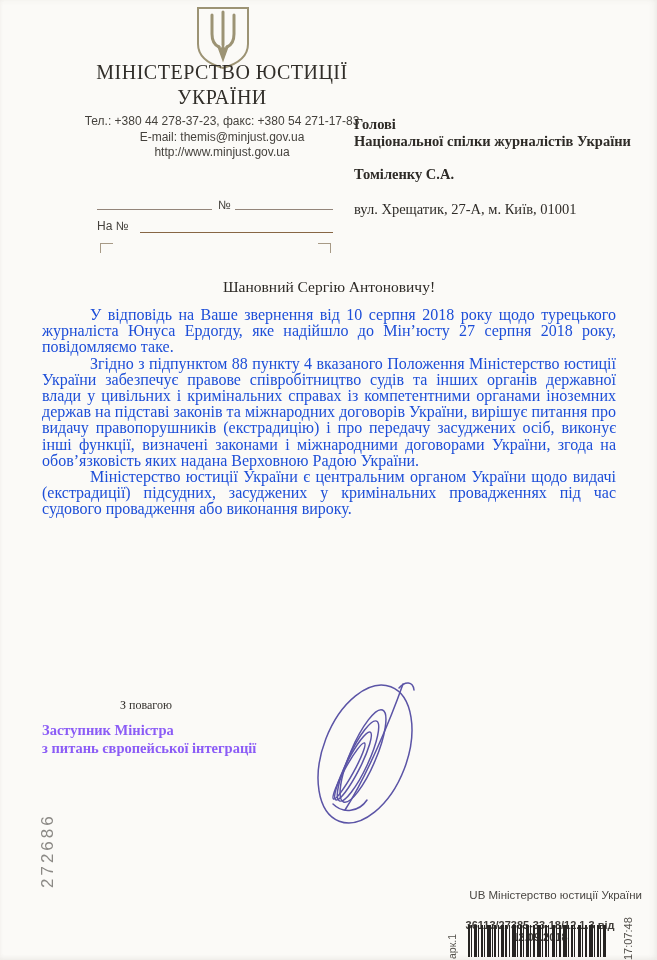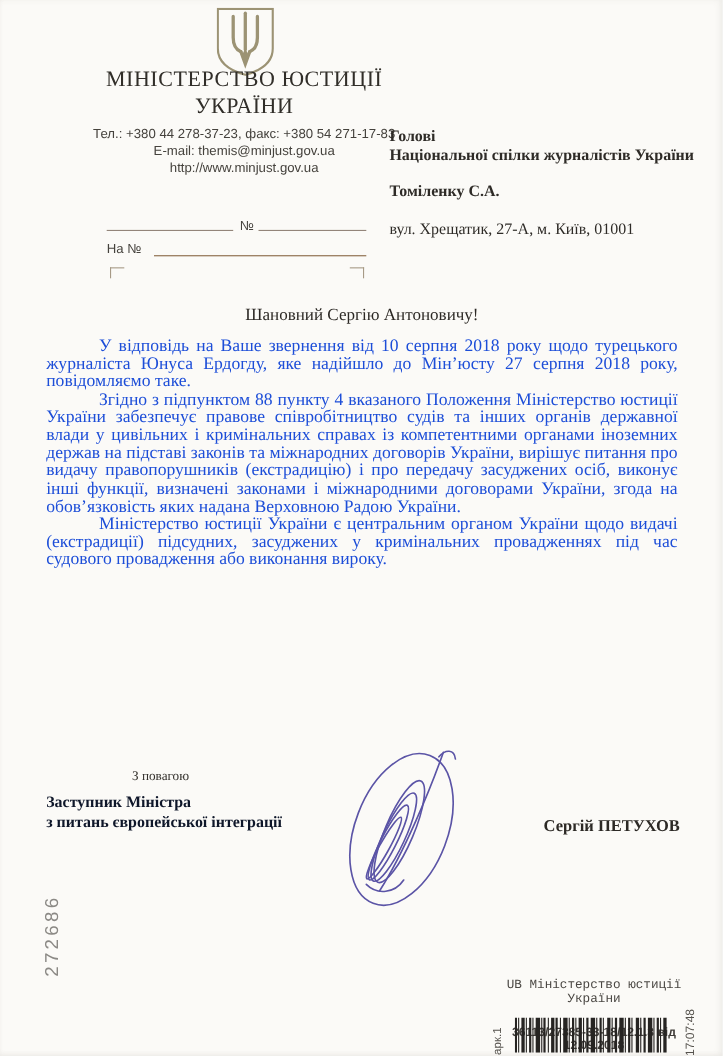--- a/index.html
+++ b/index.html
@@ -34,33 +34,33 @@
   .recipient .b{font-weight:bold;}
   .recipient .nowrap{white-space:nowrap;}
   
   .salutation{left:42px;top:278px;width:574px;text-align:center;
     font-weight:normal;font-size:15.5px;color:#2c2925;}
   .body-text{left:42px;top:307px;width:574px;font-size:16px;line-height:16.2px;
     text-align:justify;color:#1d4ed8;}
   .body-text p{margin:0;text-indent:48px;}
   
   .regards{left:100px;top:698px;font-size:12px;margin-left:20px;}
-  .signer-title{left:42px;top:721px;font-weight:bold;font-size:14.5px;line-height:18px;color:#0f172a;}
+  .signer-title{left:42px;top:721px;font-weight:bold;font-size:14.5px;line-height:18px;color:#8b5cf6;}
   .signer-name{left:460px;top:743px;width:158px;text-align:right;
     font-weight:bold;font-size:15px;color:#2c2925;}
   .signature{left:287px;top:676px;}
   
   .margin-num{left:38px;top:778px;height:110px;
     writing-mode:vertical-rl;transform:rotate(180deg);
     font-family:"Liberation Sans","DejaVu Sans",sans-serif;
     font-size:17px;letter-spacing:3px;color:#8b8985;}
   
   .stamp{left:438px;top:889px;width:204px;
     font-family:"Liberation Sans","DejaVu Sans",sans-serif;color:#403d39;}
-  .stamp .s1{font-size:11.5px;text-align:center;color:#4a4743;font-family:Liberation Mono, monospace;}
+  .stamp .s1{font-size:11.5px;text-align:right;color:#4a4743;}
   .stamp .s2{font-size:11px;font-weight:bold;text-align:center;margin-top:18px;}
   .stamp .s3{font-size:11px;font-weight:bold;text-align:center;}
   .barcode-wrap{position:absolute;left:468px;top:925px;}
   .vtext{position:absolute;writing-mode:vertical-rl;transform:rotate(180deg);
     font-family:"Liberation Sans","DejaVu Sans",sans-serif;color:#55524d;}
   .sheet{left:446px;top:921px;height:38px;font-size:10.5px;}
   .time{left:622px;top:908px;height:52px;font-size:11px;}
 </style>
 </head>
 <body>
@@ -137,21 +137,20 @@
         <path d="M112 12 C 118 5, 126 5, 127 14"></path>
         <ellipse cx="76" cy="80" rx="13" ry="50" transform="rotate(23 76 80)"></ellipse>
         <ellipse cx="71" cy="85" rx="10" ry="44" transform="rotate(25 71 85)"></ellipse>
         <ellipse cx="66" cy="90" rx="7" ry="38" transform="rotate(27 66 90)"></ellipse>
         <ellipse cx="62" cy="95" rx="4.5" ry="32" transform="rotate(29 62 95)"></ellipse>
         <path d="M46 128 C 56 138, 72 136, 80 124"></path>
       </g>
     </svg>
   </div>
 
-  <div class="abs signer-name">Сергій ПЕТУХОВ</div>
 
   <div class="abs margin-num">272686</div>
 
   <div class="abs stamp">
     <div class="s1">UB Міністерство юстиції України</div>
     <div class="s2">36113/27385-33-18/12.1.3 від</div>
     <div class="s3">12.09.2018</div>
   </div>
 
   <div class="abs barcode-wrap">

